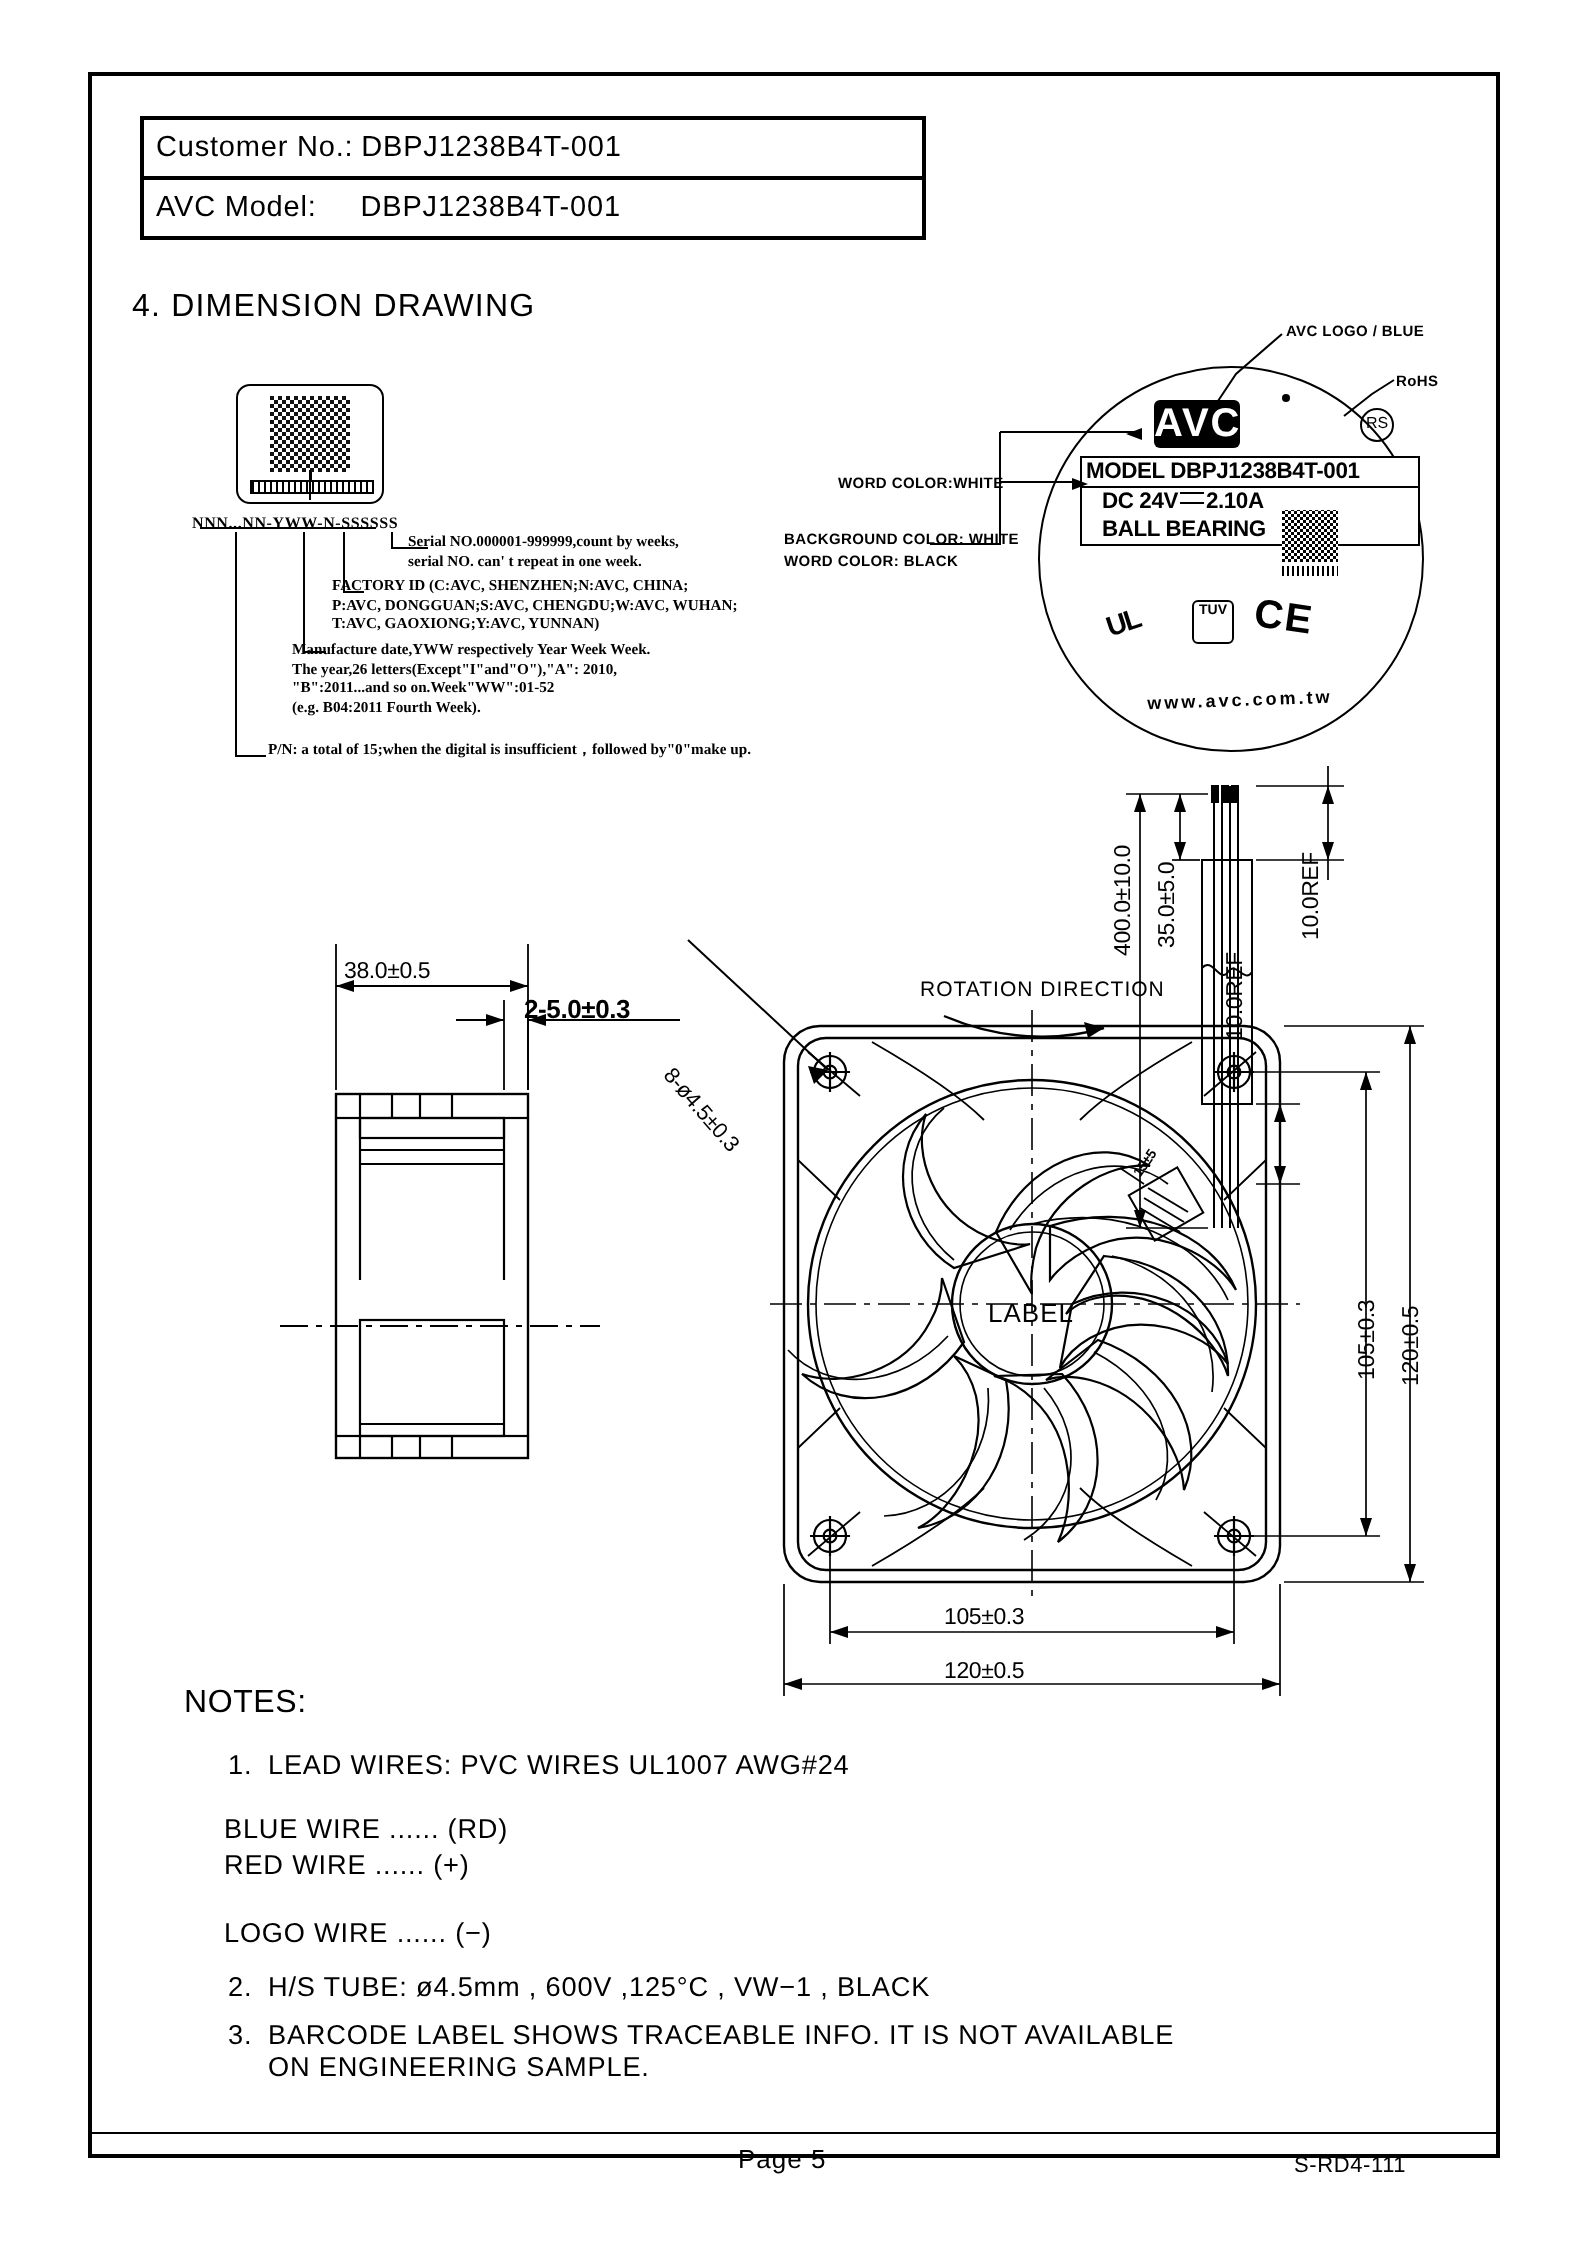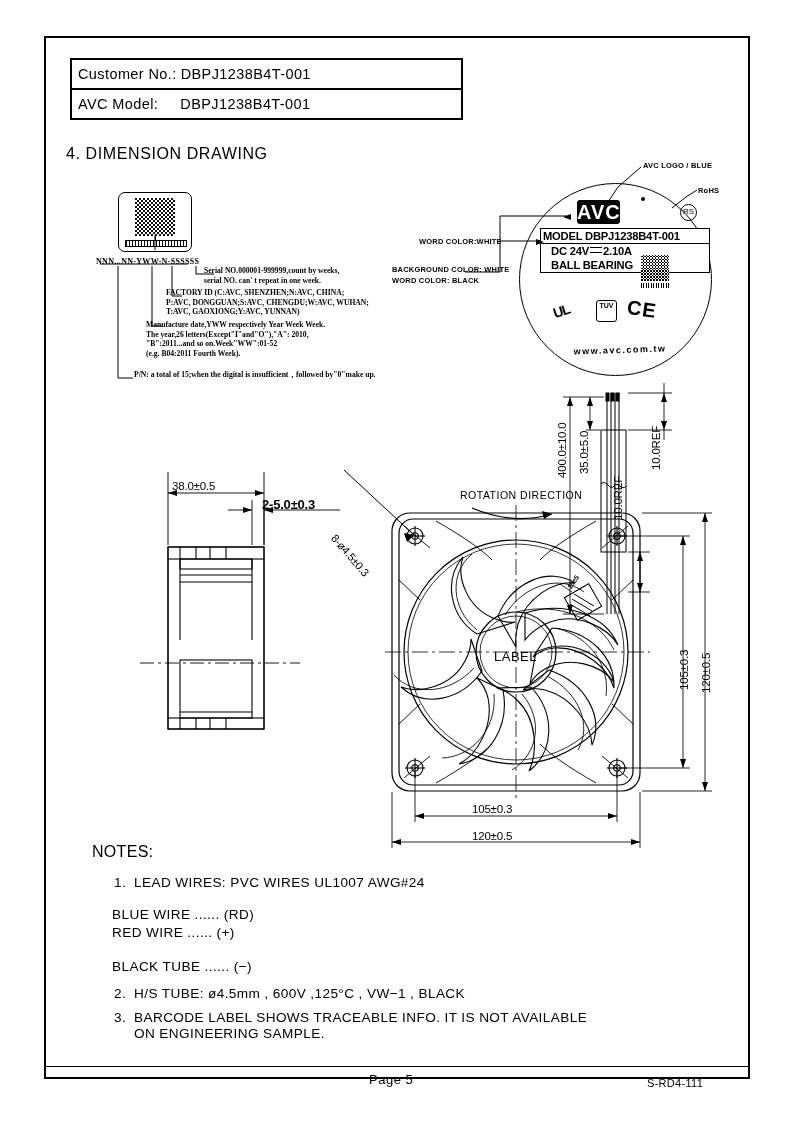--- a/index.html
+++ b/index.html
@@ -668,21 +668,21 @@
 
   <div id="notes">
     <div id="notes-title">NOTES:</div>
 
     <div class="note-item">
       <span class="note-num">1.</span>
       <span class="note-body">LEAD WIRES: PVC WIRES UL1007 AWG#24</span>
     </div>
     <div class="note-sub spaced">BLUE WIRE ...... (RD)</div>
     <div class="note-sub">RED WIRE ...... (+)</div>
-    <div class="note-sub spaced" style="margin-bottom:10px">BLACK TUBE ...... (−)</div>
+    <div class="note-sub spaced" style="margin-bottom:10px">LOGO WIRE ...... (−)</div>
 
     <div class="note-item">
       <span class="note-num">2.</span>
       <span class="note-body">H/S TUBE: ø4.5mm , 600V ,125°C , VW−1 , BLACK</span>
     </div>
 
     <div class="note-item" style="margin-bottom:0">
       <span class="note-num">3.</span>
       <span class="note-body">BARCODE LABEL SHOWS TRACEABLE INFO. IT IS NOT AVAILABLE</span>
     </div>

